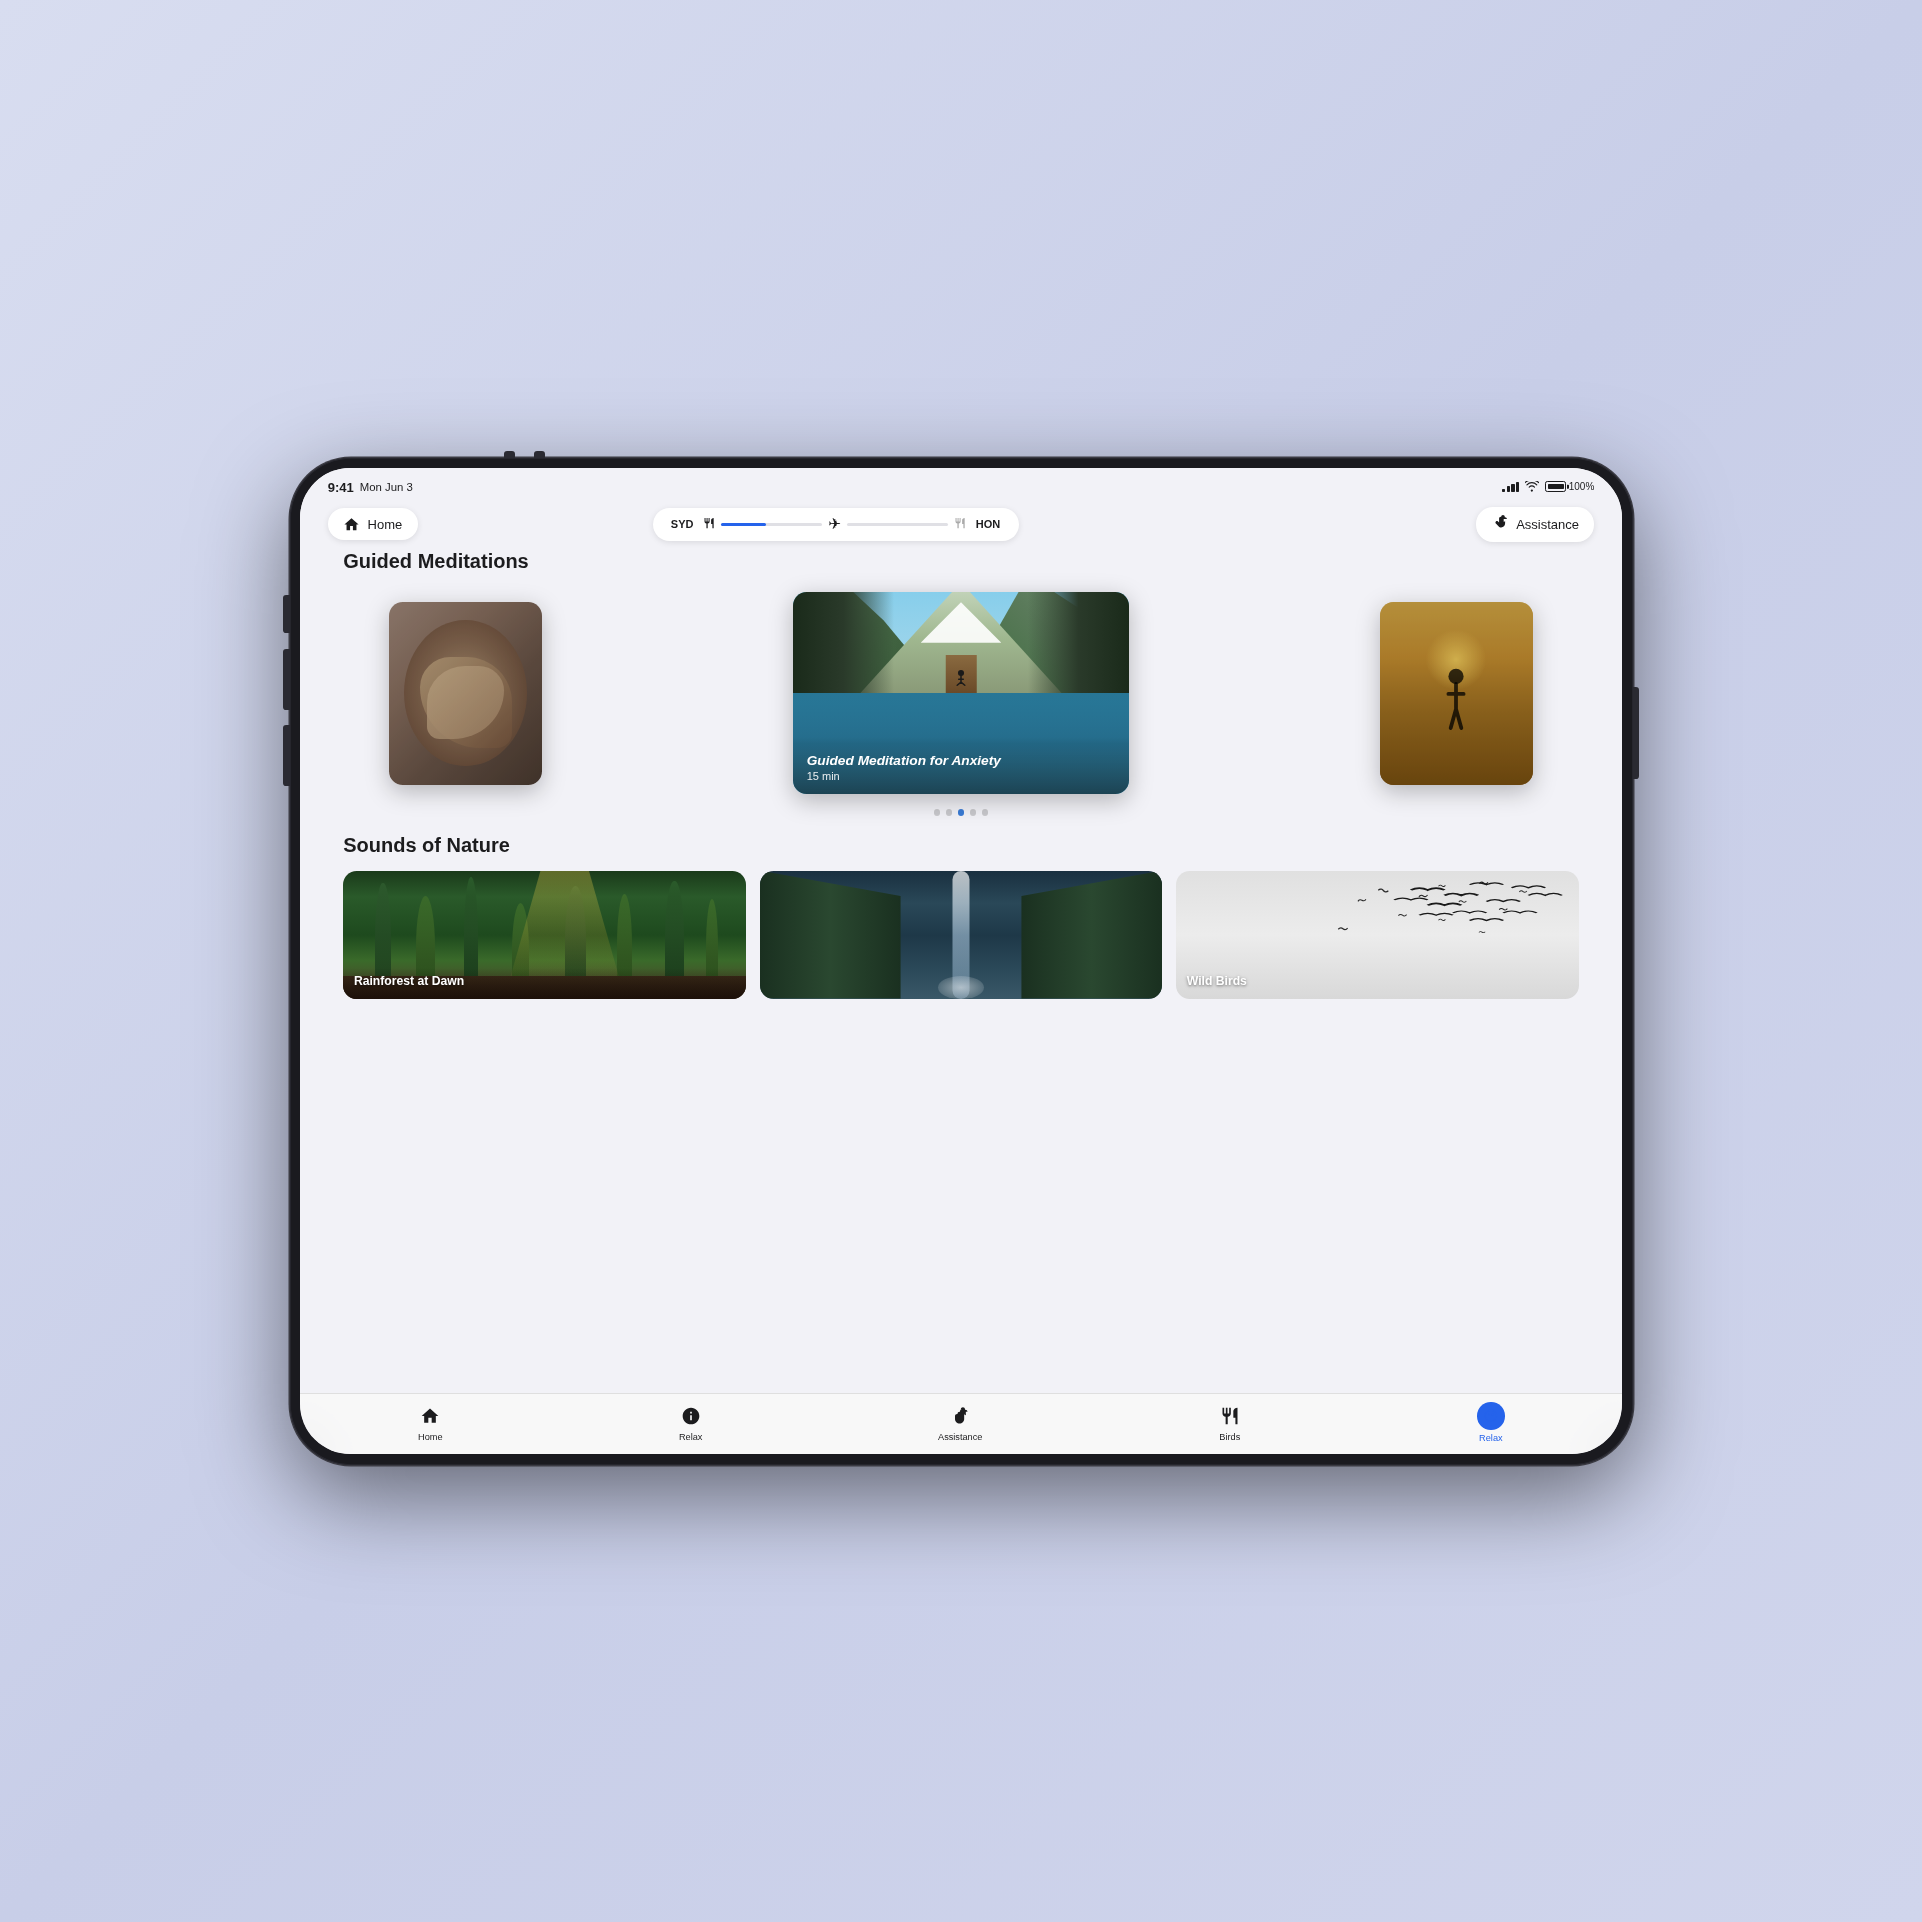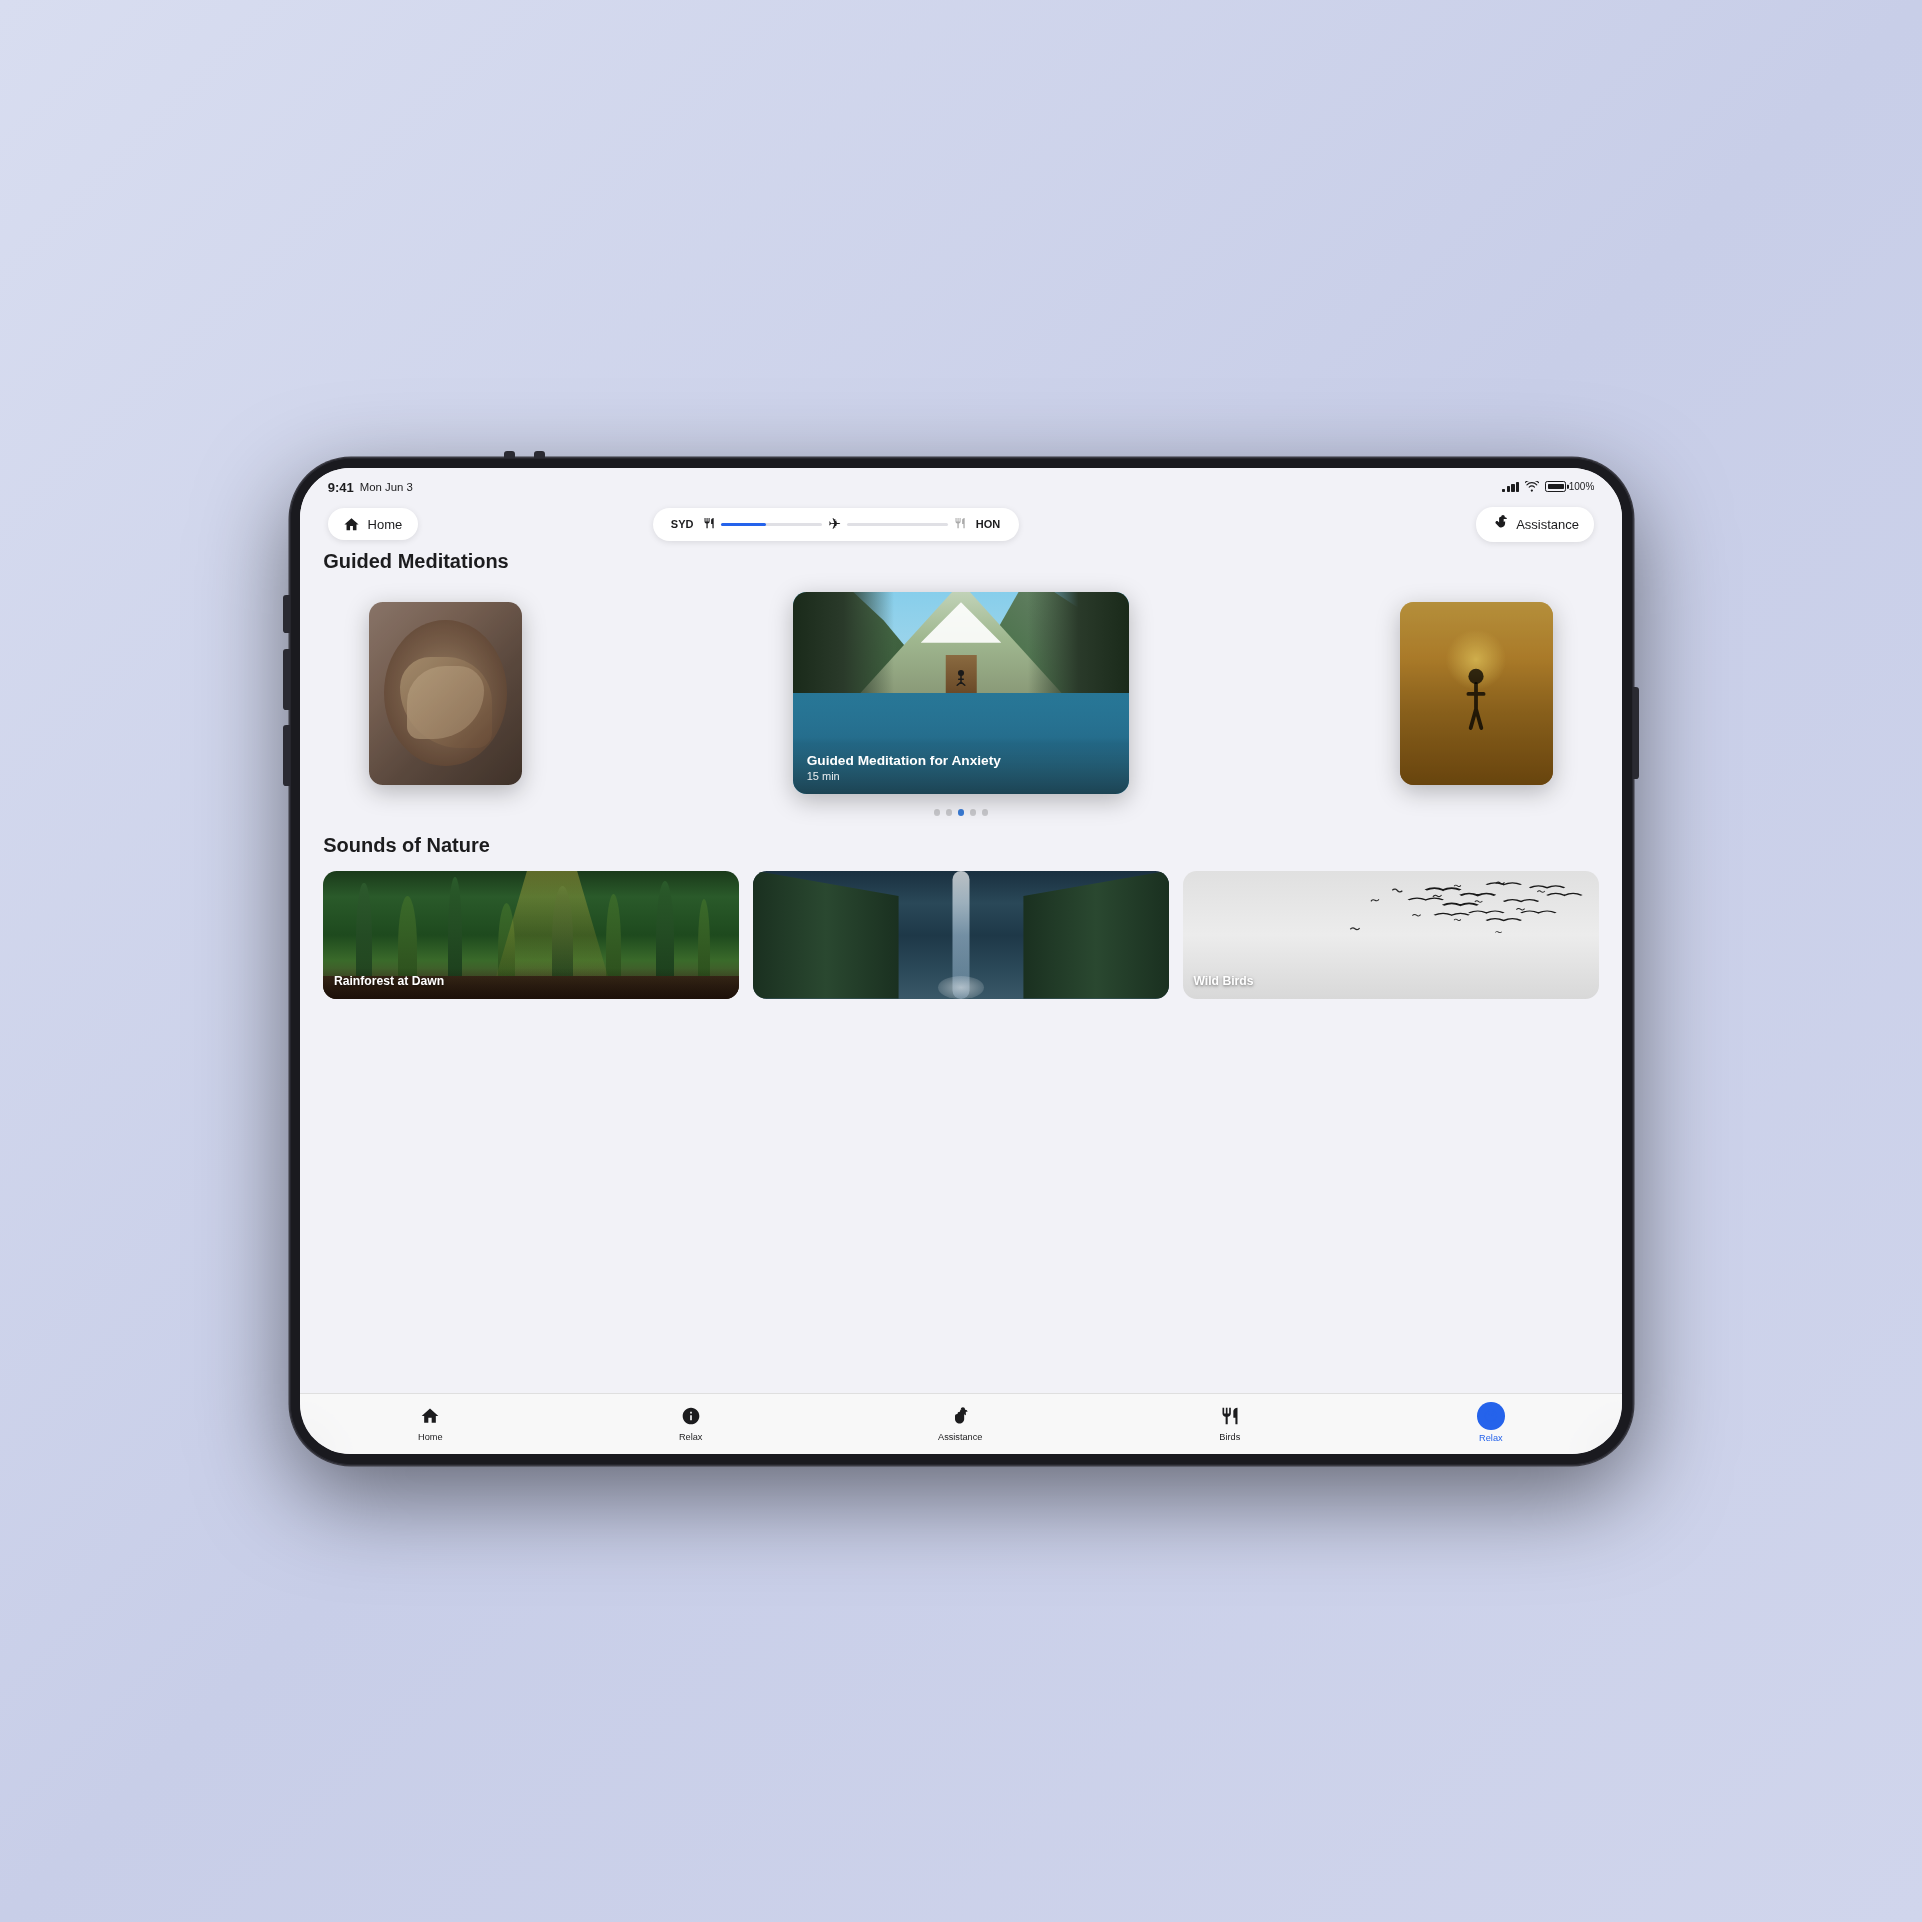--- a/index.html
+++ b/index.html
@@ -219,21 +219,21 @@
     .assistance-label {
       font-size: 13px;
       font-weight: 500;
       color: #1c1c1e;
     }
 
     
     .main-content {
       flex: 1;
       overflow: hidden;
-      padding: 0 23px;
+      padding: 0 43px;
     }
 
     .section-title {
       font-size: 20px;
       font-weight: 700;
       color: #1c1c1e;
       margin-bottom: 13.7px;
     }
 
     
@@ -287,20 +287,21 @@
       right: 0;
       padding: 15.3px 13.7px 12.2px;
       background: linear-gradient(transparent, rgba(0,0,0,0.5));
       z-index: 10;
     }
 
     .carousel-caption-title {
       color: white;
       font-size: 13.7px;
       font-weight: 600;
+      font-style: italic;
     }
 
     .carousel-caption-sub {
       color: rgba(255,255,255,0.9);
       font-size: 11px;
       margin-top: 2.3px;
     }
 
     .scene-hands {
       width: 100%;

